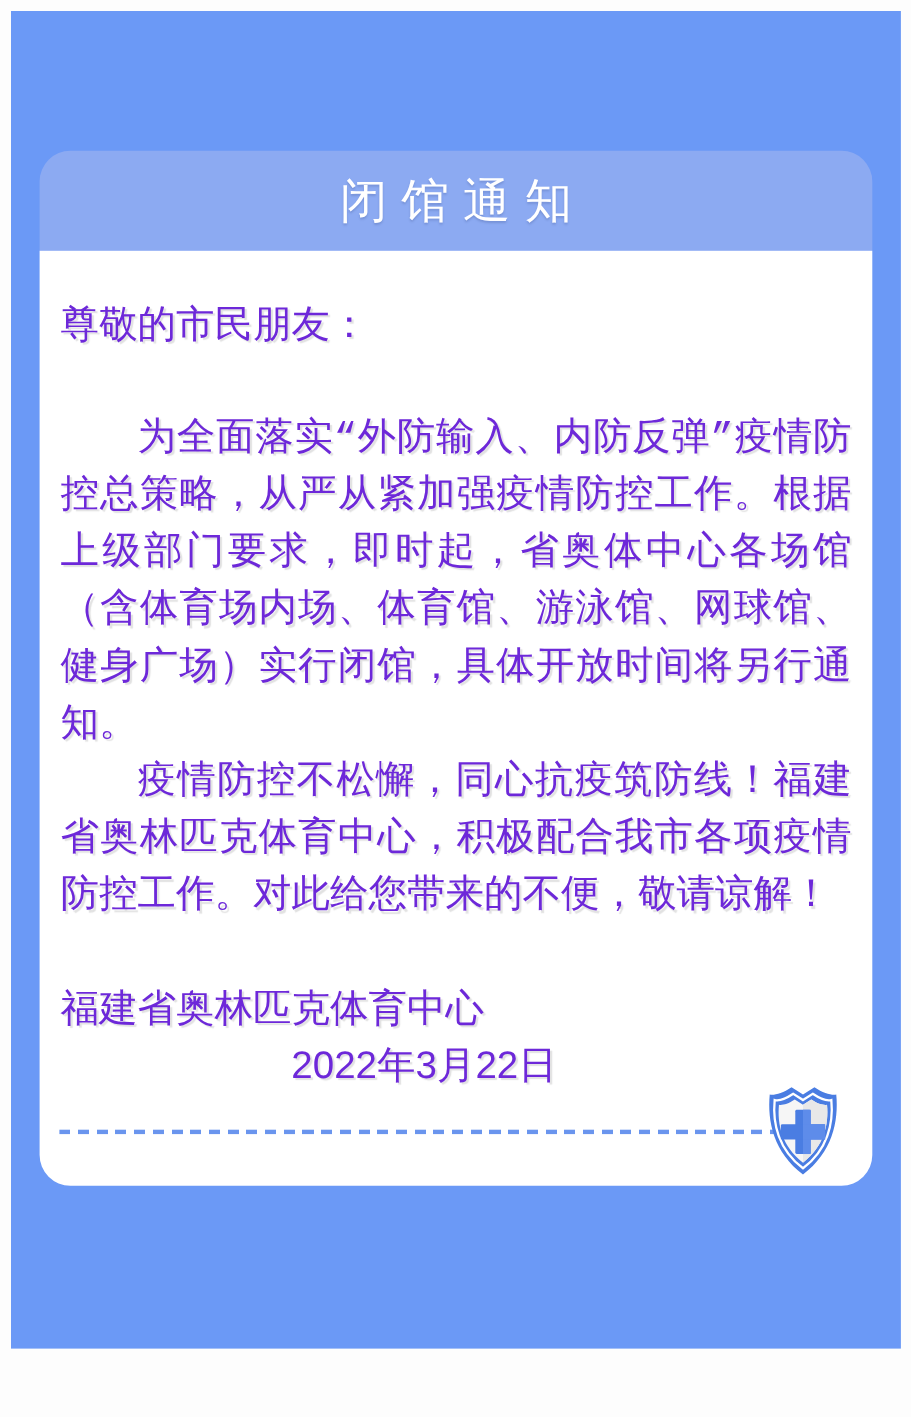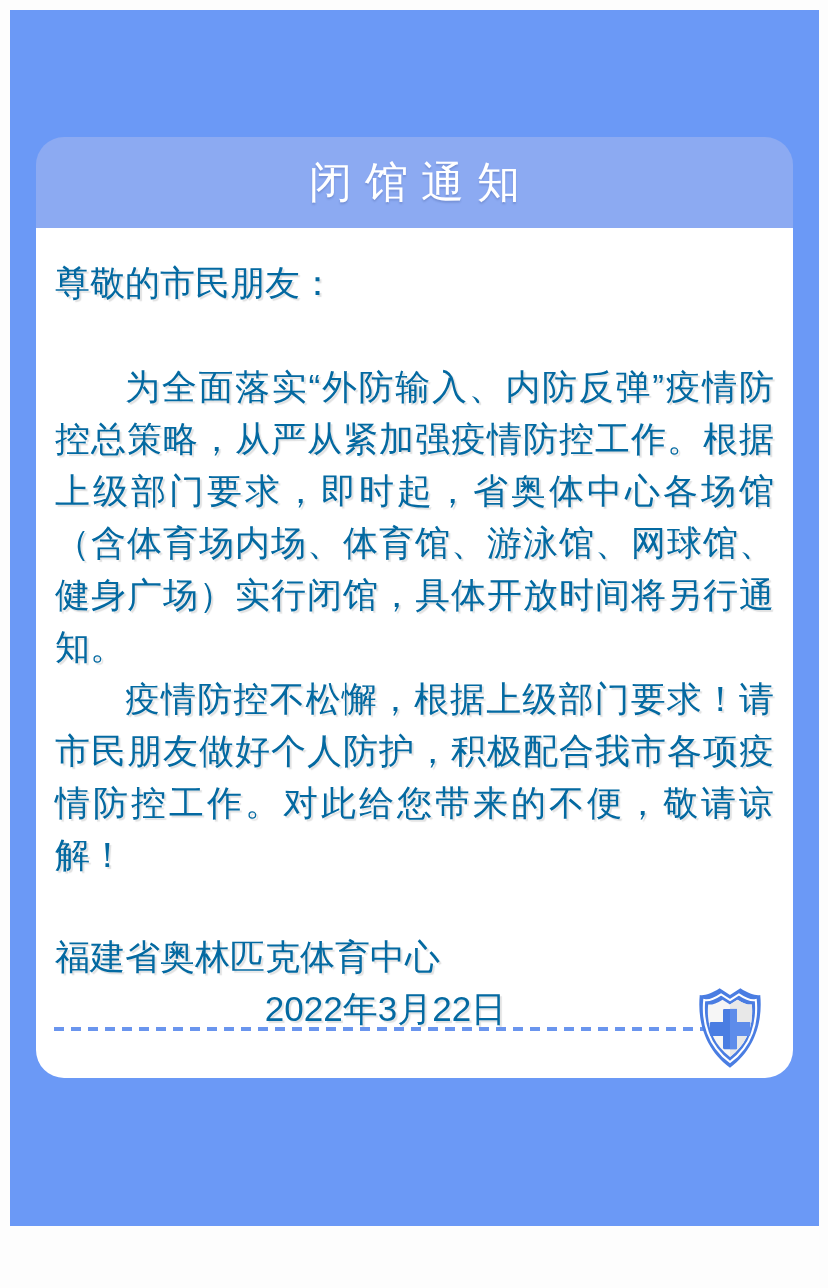--- a/index.html
+++ b/index.html
@@ -49,35 +49,36 @@
     padding-left: 13px;    
     text-shadow: 0 2px 2px rgba(40, 60, 120, 0.22);
     white-space: nowrap;
   }
 
   .card-body {
     position: relative;
     height: 850px;
     background: #ffffff;
     border-radius: 0 0 28px 28px;
-    padding: 29px 19px 0 19px;
-    color: #0369a1;
+    padding: 41px 19px 0 19px;
+    color: #6d28d9;
     font-size: 35px;
     line-height: 52px;
     text-align: justify;
     text-shadow: 2px 2px 1px rgba(90, 90, 90, 0.18);
   }
 
   .greeting {
     margin-bottom: 52px;   
   }
 
   .para {
     text-indent: 2em;
     word-break: break-all;
+    font-family: Liberation Mono, monospace;
   }
 
   .signature-name {
     margin-top: 50px;      
     text-align: left;
     padding-right: 4px;
   }
 
   .signature-date {
     text-align: center;
@@ -113,21 +114,21 @@
 
       <div class="card-header">
         <div class="card-title">闭馆通知</div>
       </div>
 
       <div class="card-body">
         <p class="greeting">尊敬的市民朋友：</p>
 
         <p class="para">为全面落实“外防输入、内防反弹”疫情防控总策略，从严从紧加强疫情防控工作。根据上级部门要求，即时起，省奥体中心各场馆（含体育场内场、体育馆、游泳馆、网球馆、健身广场）实行闭馆，具体开放时间将另行通知。</p>
 
-        <p class="para">疫情防控不松懈，根据上级部门要求！请市民朋友做好个人防护，积极配合我市各项疫情防控工作。对此给您带来的不便，敬请谅解！</p>
+        <p class="para">疫情防控不松懈，同心抗疫筑防线！福建省奥林匹克体育中心，积极配合我市各项疫情防控工作。对此给您带来的不便，敬请谅解！</p>
 
         <p class="signature-name">福建省奥林匹克体育中心</p>
 
         <p class="signature-date">2022年3月22日</p>
 
         <div class="dashed-divider"></div>
 
         <div class="shield">
           <svg viewBox="0 0 80 100" xmlns="http://www.w3.org/2000/svg">
             <defs>

